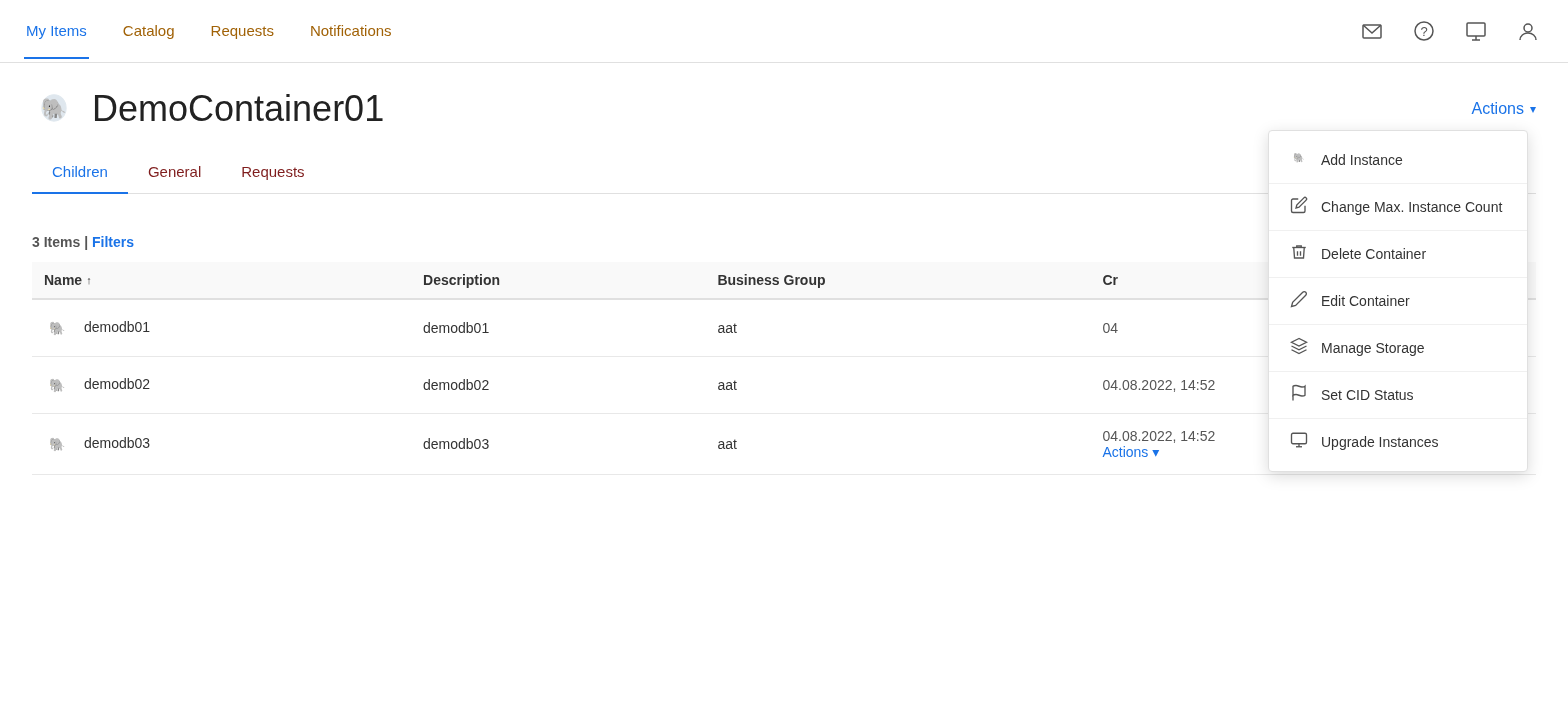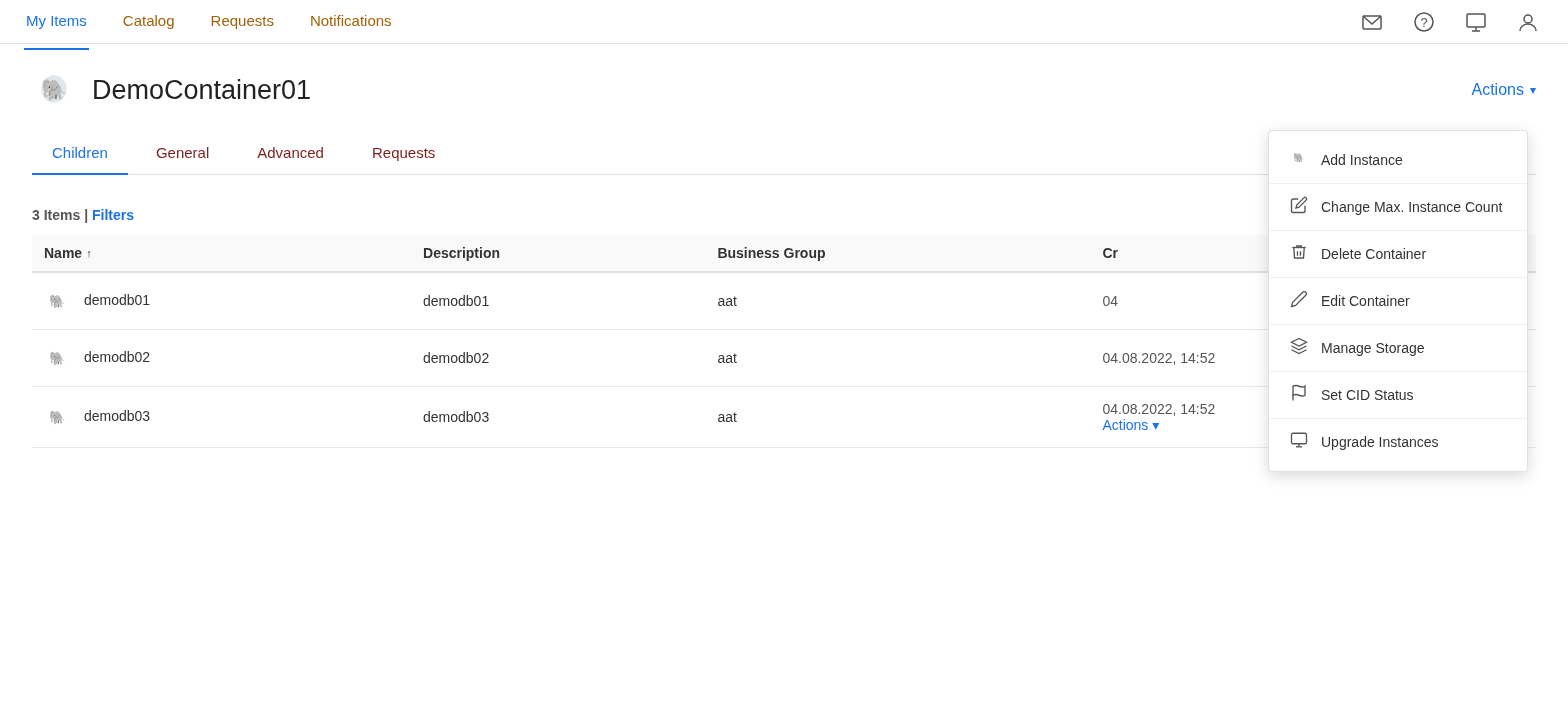--- a/index.html
+++ b/index.html
@@ -1,21 +1,21 @@
 <!DOCTYPE html>
 <html><head>
   <meta charset="utf-8">
   <style>
     * { box-sizing: border-box; margin: 0; padding: 0; }
     body { font-family: -apple-system, BlinkMacSystemFont, 'Segoe UI', Arial, sans-serif; font-size: 14px; color: #333; background: #fff; }
 
     
     .top-nav {
       display: flex; align-items: center; padding: 0 24px;
-      border-bottom: 1px solid #e0e0e0; height: 44px;
+      border-bottom: 1px solid #e0e0e0; height: 63px;
     }
     .nav-links { display: flex; gap: 32px; align-items: center; flex: 1; }
     .nav-link {
       text-decoration: none; color: #a16207; font-size: 15px; padding: 0 2px;
       height: 56px; display: flex; align-items: center; border-bottom: 2px solid transparent;
       cursor: pointer;
     }
     .nav-link.active { color: #1a73e8; border-bottom: 2px solid #1a73e8; font-weight: 500; }
     .nav-icons { display: flex; gap: 20px; align-items: center; }
     .nav-icon-btn {
@@ -24,31 +24,31 @@
     }
 
     
     .main { padding: 24px 32px; }
 
     
     .page-header {
       display: flex; align-items: center; justify-content: space-between; margin-bottom: 20px;
     }
     .page-title-area { display: flex; align-items: center; gap: 16px; }
-    .page-title { font-size: 27px; font-weight: 400; color: #222; }
+    .page-title { font-size: 36px; font-weight: 400; color: #222; }
 
     
     .actions-btn {
       display: flex; align-items: center; gap: 6px; background: none; border: none;
       color: #1a73e8; font-size: 16px; cursor: pointer; font-weight: 500;
     }
     .actions-btn .chevron { font-size: 12px; }
 
     
-    .tabs { display: flex; gap: 8px; border-bottom: 1px solid #e0e0e0; margin-bottom: 32px; align-items: flex-end; }
+    .tabs { display: flex; gap: 0; border-bottom: 1px solid #e0e0e0; margin-bottom: 40px; align-items: flex-end; }
     .tab {
       padding: 12px 20px; cursor: pointer; color: #7f1d1d; font-size: 15px;
       border-bottom: 2px solid transparent; margin-bottom: -1px;
     }
     .tab.active { color: #1a73e8; border-bottom: 2px solid #1a73e8; }
 
     
     .items-bar { margin-bottom: 12px; font-size: 14px; color: #555; font-weight: bold; }
     .items-bar a { color: #1a73e8; text-decoration: none; cursor: pointer; }
 
@@ -138,21 +138,20 @@
       <button class="actions-btn">
         <span>Actions</span>
         <span class="chevron">▾</span>
       </button>
     </div>
   </div>
 
   <div class="tabs">
     <div class="tab active">Children</div>
     <div class="tab">General</div>
-    <div class="tab">Advanced</div>
     <div class="tab">Requests</div>
   </div>
 
   <div class="items-bar">
     <span>3 Items</span>
     <span> | </span>
     <a>Filters</a>
   </div>
 
   <table class="data-table">

